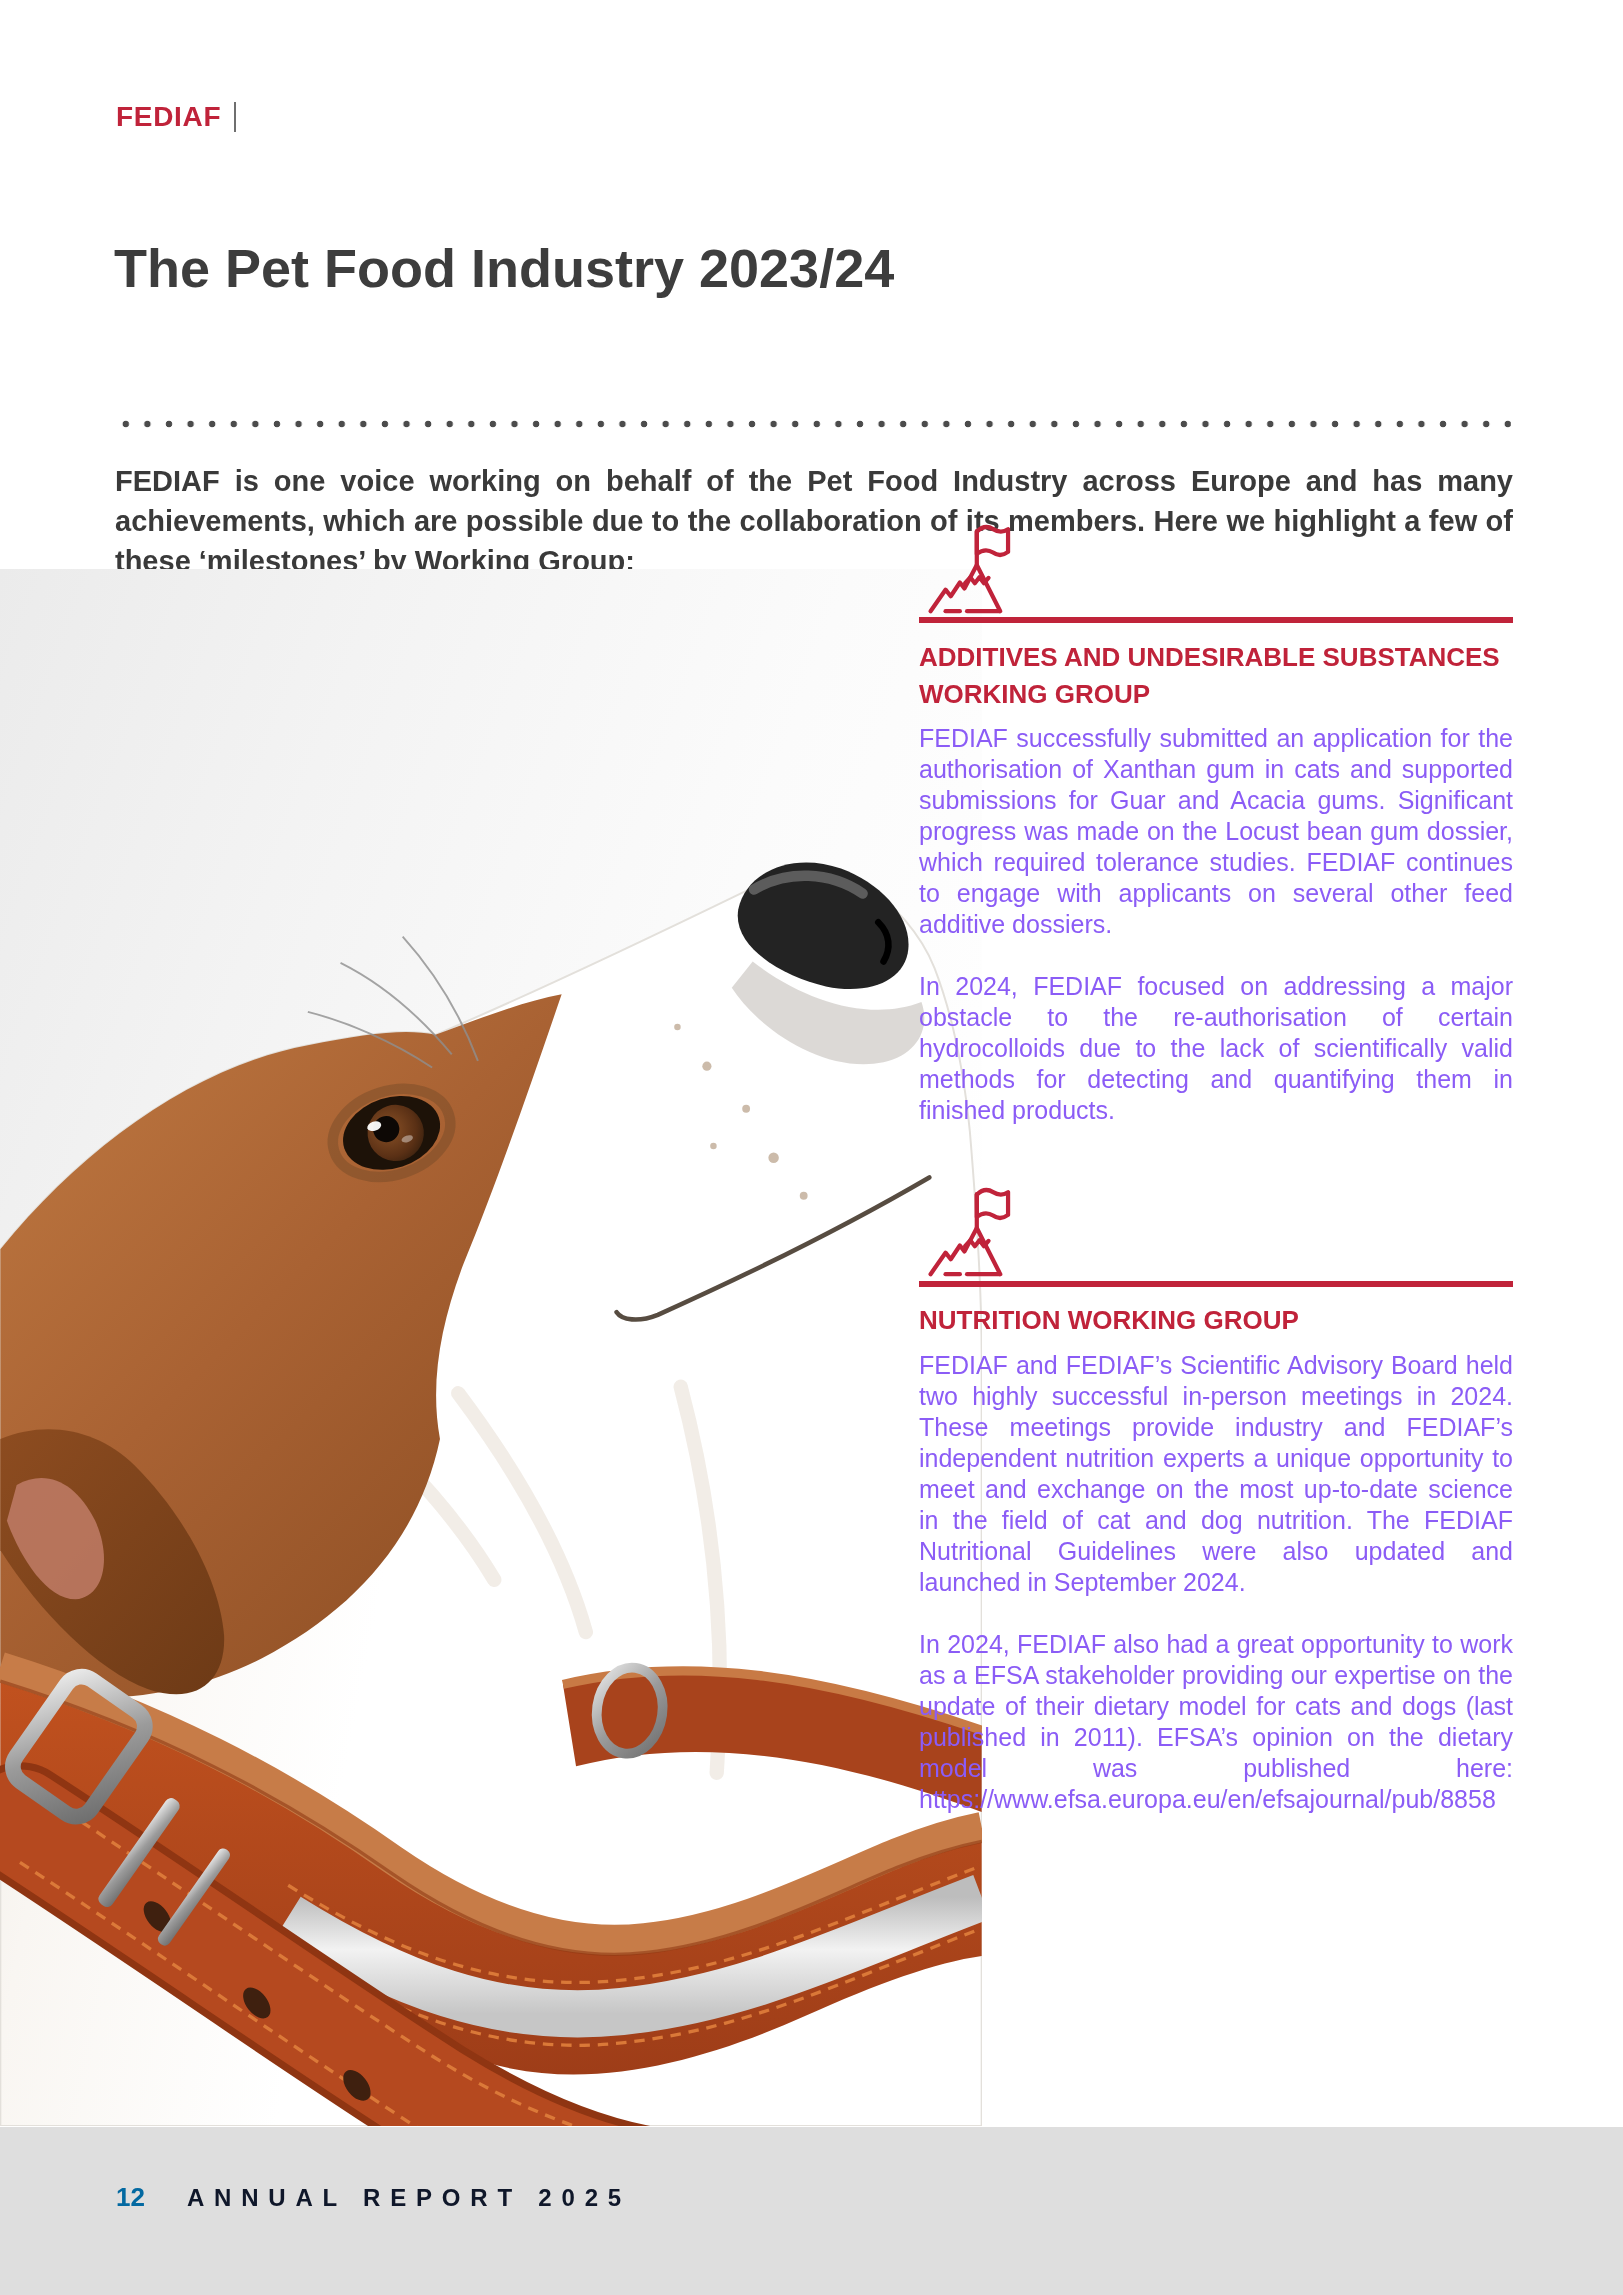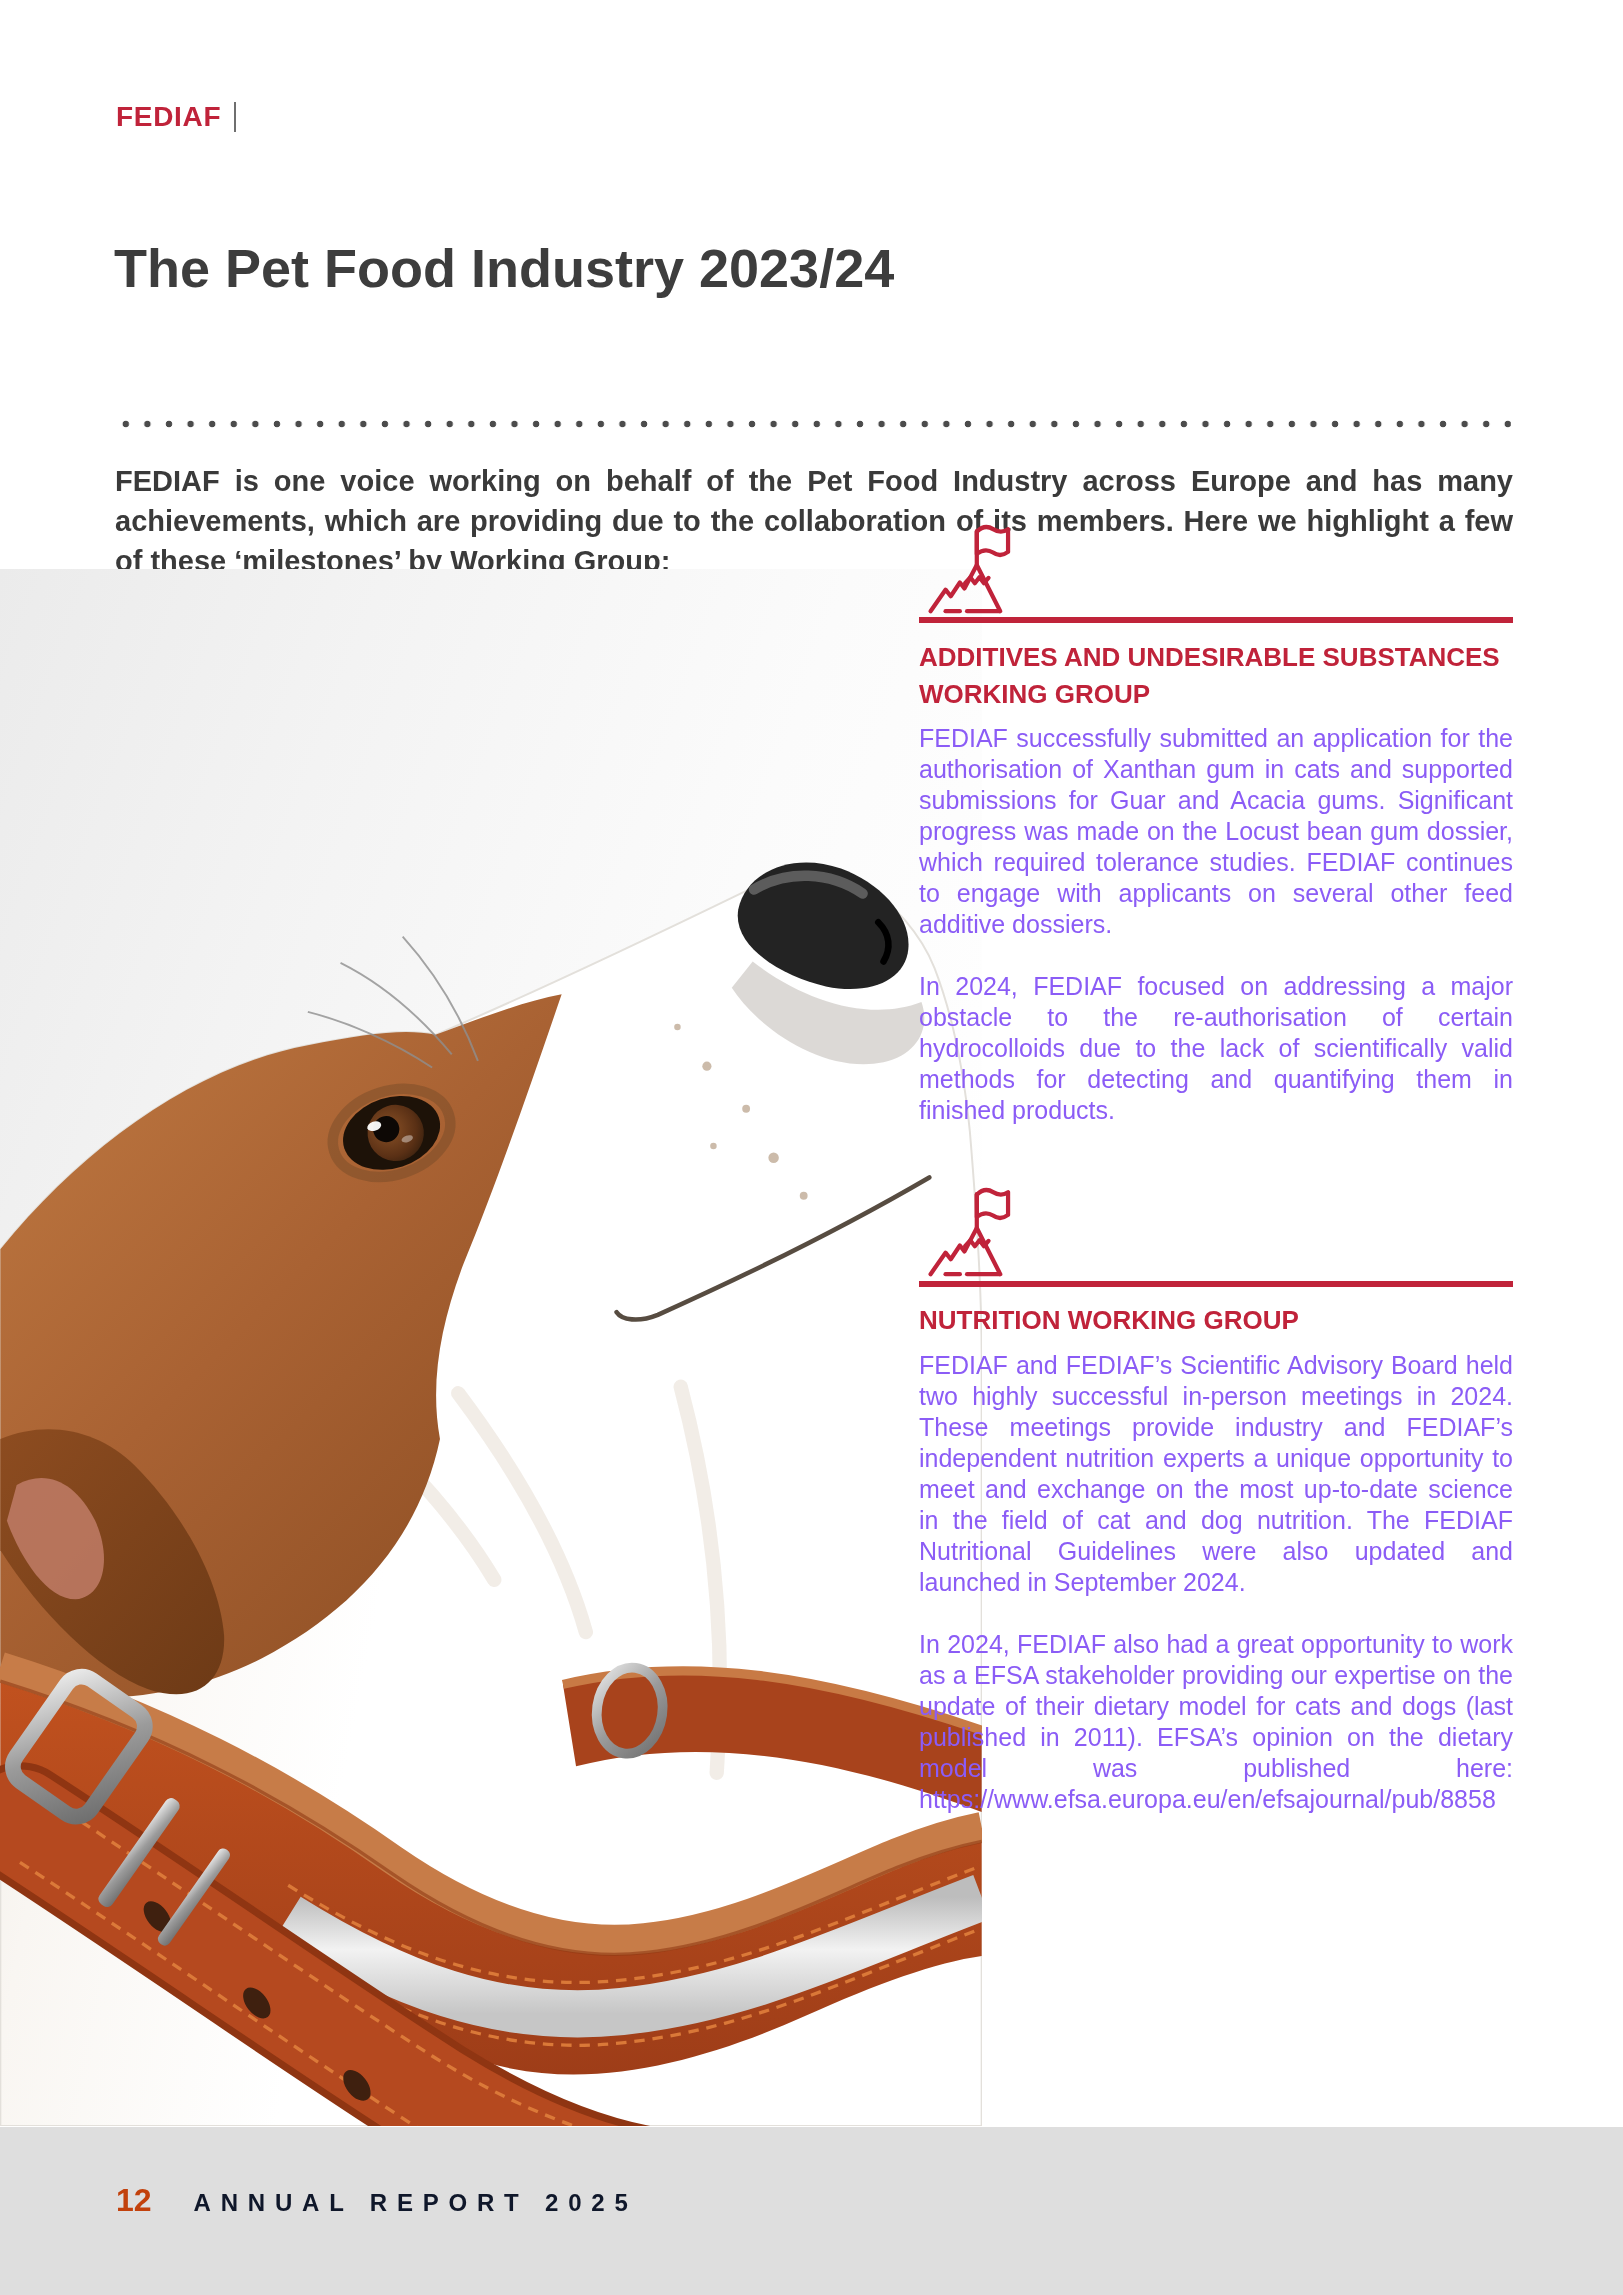--- a/index.html
+++ b/index.html
@@ -34,40 +34,40 @@
   .section{margin-bottom:60px;}
   .summit-icon{display:block;margin:0 0 1.3px 6.5px;}
   .rule{height:5.9px;background:#c0233a;}
   .section h3{margin:15.7px 0 0 0;font-size:26px;line-height:37px;color:#c0233a;font-weight:bold;}
   .section p{margin:10.5px 0 0 0;font-size:25px;line-height:31px;color:#8b5cf6;text-align:justify;}
   .section p + p{margin-top:31px;}
 
   
   .footer{position:absolute;left:0;top:2127px;width:1623px;height:169px;background:#dedede;}
   .footer-inner{position:absolute;left:116px;top:55px;display:flex;align-items:baseline;}
-  .pagenum{font-size:32px;font-weight:bold;color:#c2410c;}
+  .pagenum{font-size:26px;font-weight:bold;color:#0369a1;}
   .report{margin-left:42px;font-size:24px;font-weight:600;letter-spacing:9.8px;color:#0f172a;white-space:nowrap;}
 </style>
 </head>
 <body>
 
 <div id="page">
 
   <div class="header">
     <span class="brand">FEDIAF</span>
     <span class="hsep"></span>
   </div>
 
   <div class="title">
     <div>The Pet Food Industry 2023/24</div>
   </div>
 
   <div class="dots"></div>
 
-  <div class="intro">FEDIAF is one voice working on behalf of the Pet Food Industry across Europe and has many achievements, which are providing due to the collaboration of its members. Here we highlight a few of these ‘milestones’ by Working Group:</div>
+  <div class="intro">FEDIAF is one voice working on behalf of the Pet Food Industry across Europe and has many achievements, which are possible due to the collaboration of its members. Here we highlight a few of these ‘milestones’ by Working Group:</div>
 
   <div class="photo">
     <svg width="982" height="1557" viewBox="0 0 1500 2380">
       <defs>
         <linearGradient id="bodyGrad" x1="0" y1="0" x2="1" y2="0.25">
           <stop offset="0" stop-color="#eee8e1"></stop>
             <stop offset="0.22" stop-color="#f9f6f2"></stop>
           <stop offset="0.5" stop-color="#ffffff"></stop>
             <stop offset="1" stop-color="#ffffff"></stop>
         </linearGradient>

